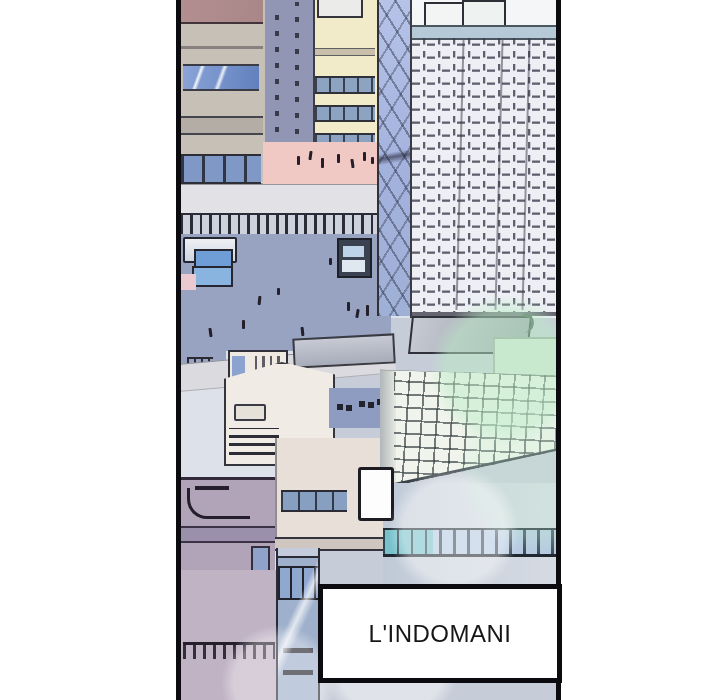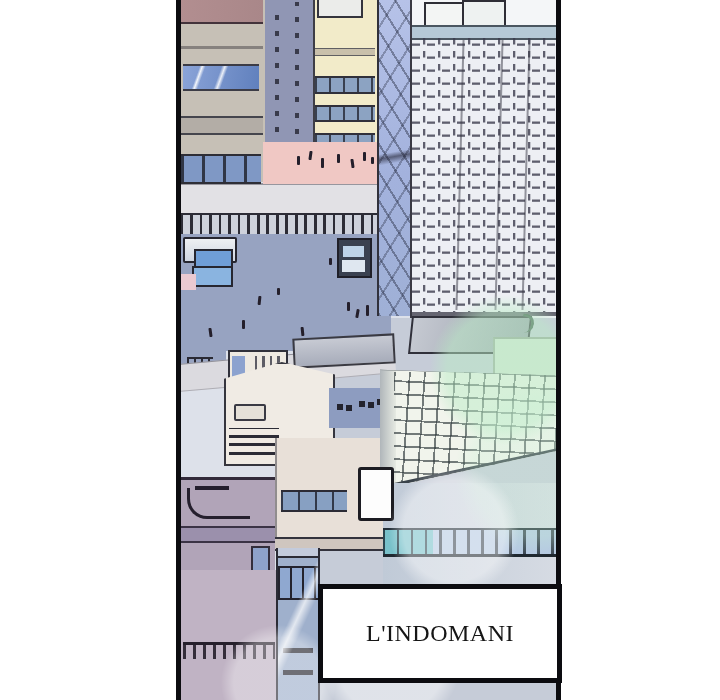--- a/index.html
+++ b/index.html
@@ -1,17 +1,17 @@
 <!DOCTYPE html>
 <html><head>
 <meta charset="utf-8">
 <style>
   html,body{margin:0;padding:0;background:#ffffff;}
   .stage{position:relative;width:586px;height:700px;background:#ffffff;overflow:hidden;
-         font-family:Liberation Serif, serif;}
+         font-family:Liberation Sans, sans-serif;}
   .a{position:absolute;}
   .panel{position:absolute;left:176px;top:0;width:375px;height:700px;
          border-left:5px solid #0c0c10;border-right:5px solid #0c0c10;
          background:#dde1ea;overflow:hidden;}
   
   .strip1{left:0;top:183px;width:210px;height:32px;background:#e2e1e5;border-top:2px solid rgba(60,60,70,.45);}
   .fence{left:0;top:213px;width:210px;height:22px;background:#ced2dc;
          background-image:repeating-linear-gradient(90deg,#2c2c36 0 2.5px,rgba(0,0,0,0) 2.5px 9.5px);
          border-top:2.5px solid #2c2c36;border-bottom:2.5px solid #2c2c36;}
   .plaza{left:0;top:234px;width:210px;height:117px;background:#97a3c1;}

